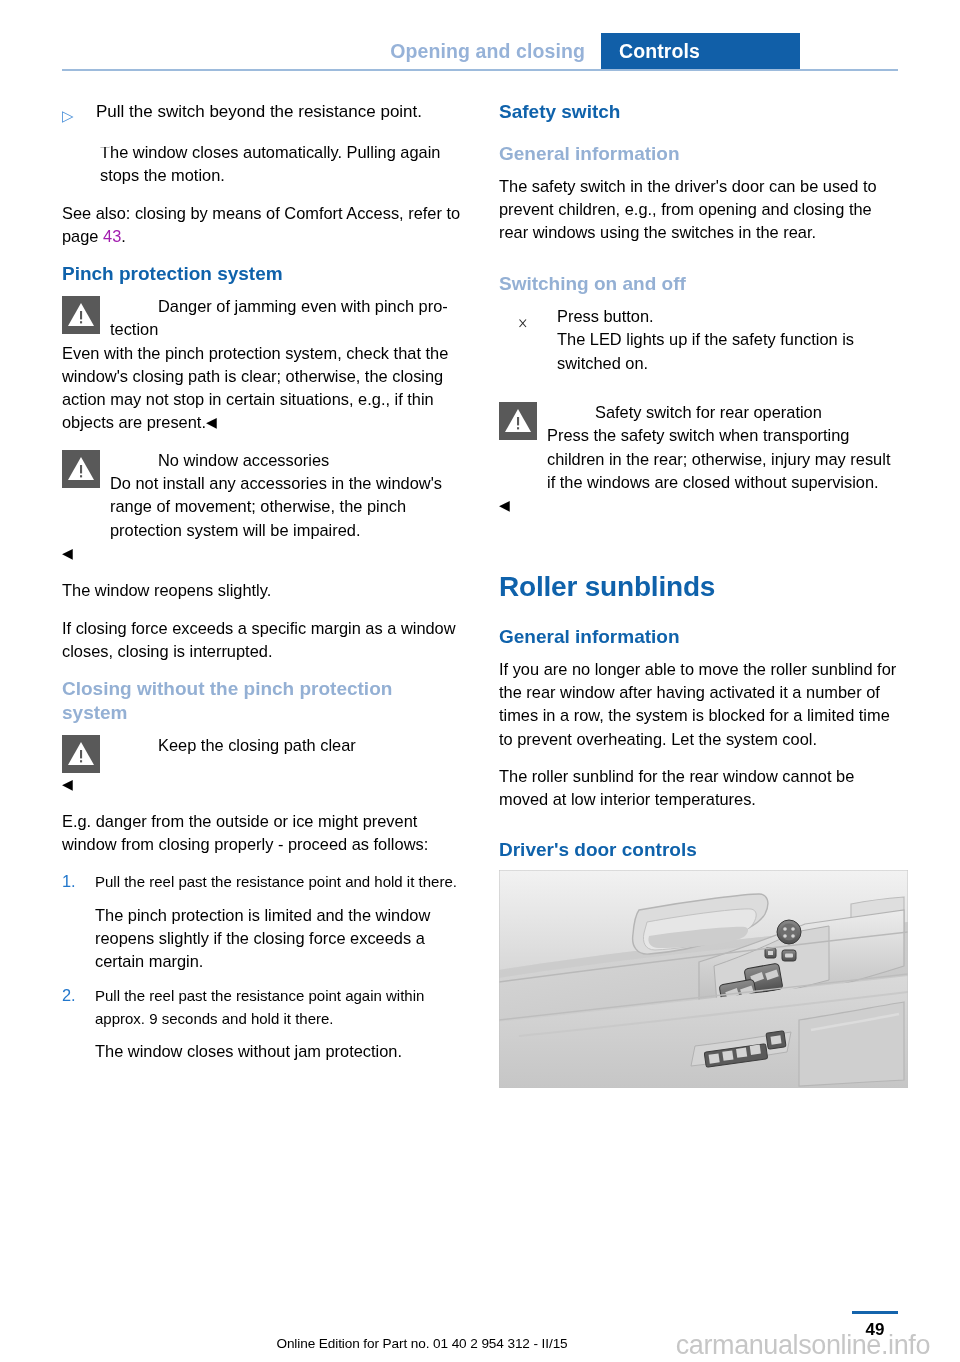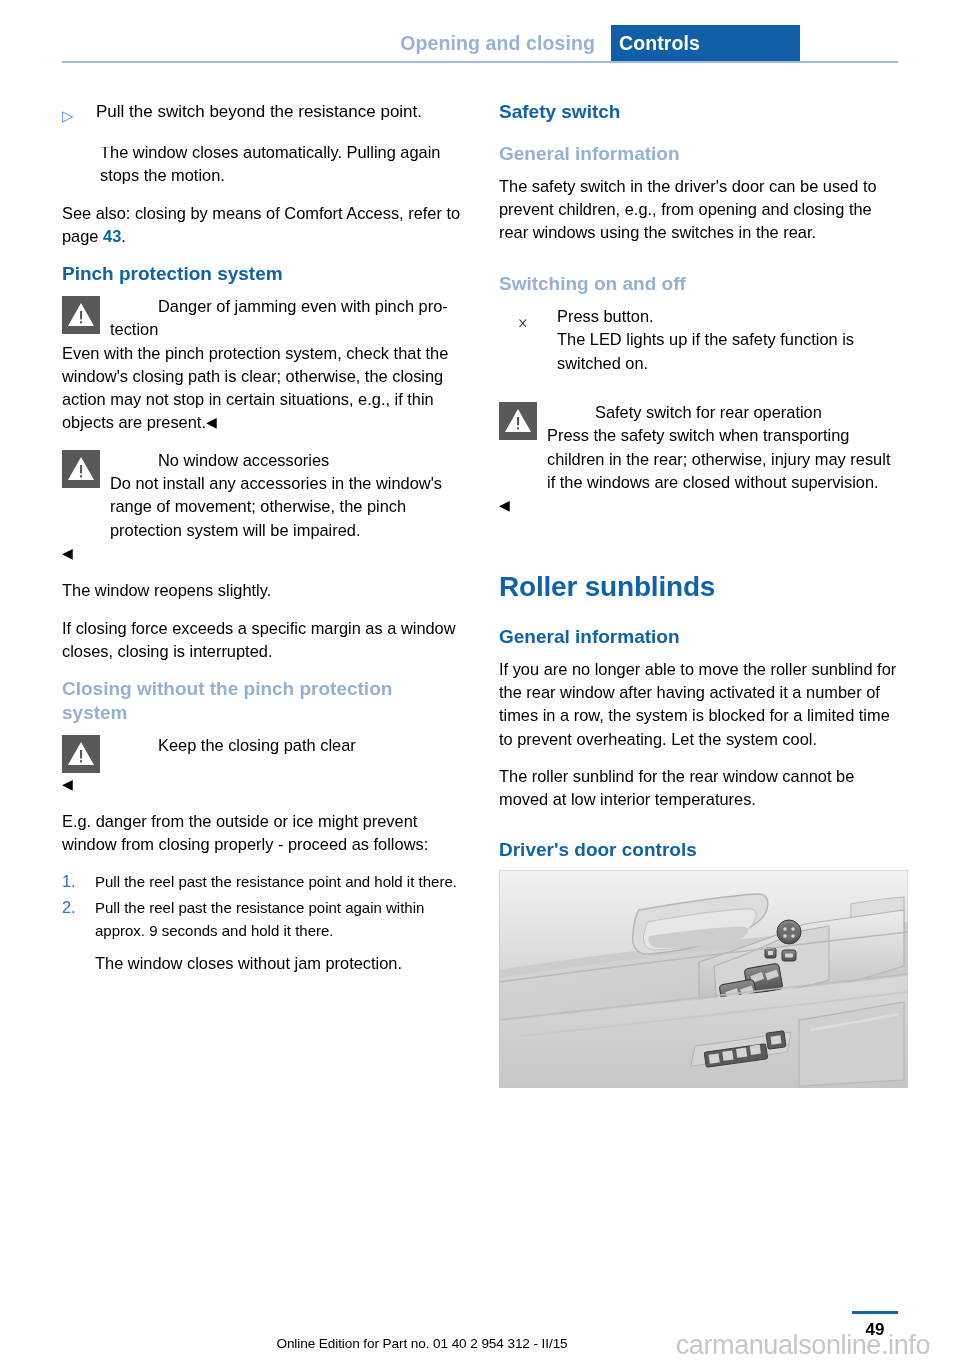--- a/index.html
+++ b/index.html
@@ -12,21 +12,21 @@
     height: 1362px;
     position: relative;
     font-family: "Liberation Sans", sans-serif;
     color: #000000;
     overflow: hidden;
   }
 
   
   .header {
     position: absolute;
-    top: 0; left: 0;
+    top: 8px; left: 0;
     width: 800px;
     height: 62px;
   }
   .header-tabs {
     position: absolute;
     right: 0; top: 25px;
     display: flex;
     align-items: stretch;
     height: 36px;
   }
@@ -38,21 +38,21 @@
     display: flex;
     align-items: center;
     background: #ffffff;
     letter-spacing: 0.1px;
   }
   .tab-chapter {
     background: #115fa8;
     color: #ffffff;
     font-size: 19.5px;
     font-weight: bold;
-    padding: 0 100px 0 8px;
+    padding: 0 100px 0 18px;
     display: flex;
     align-items: center;
     letter-spacing: 0.1px;
   }
   .header-rule {
     position: absolute;
     left: 62px;
     top: 61px;
     width: 836px;
     height: 2px;
@@ -94,21 +94,21 @@
     color: #94b0d4;
     margin: 0 0 9px 0;
     line-height: 1.25;
   }
   p.para {
     font-size: 16.4px;
     line-height: 23.3px;
     margin: 0 0 14px 0;
     color: #000;
   }
-  .pagelink { color: #0369a1; font-weight: bold; }
+  .pagelink { color: #a21caf; }
 
   
   .bullet-row {
     display: flex;
     margin: 0 0 10px 0;
   }
   .bullet-marker {
     width: 24px;
     flex: 0 0 24px;
     color: #4a90d9;
@@ -341,20 +341,21 @@
       <div class="warn-clear"></div>
       <span class="tri-end">◀</span>
     </div>
 
     <p class="para">E.g. danger from the outside or ice might prevent window from closing properly - proceed as follows:</p>
 
     <div class="num-row">
       <div class="num-marker">1.</div>
       <div class="num-body">Pull the reel past the resistance point and hold it there.</div>
     </div>
+    <div class="num-sub">The pinch protection is limited and the window reopens slightly if the closing force exceeds a certain margin.</div>
 
     <div class="num-row">
       <div class="num-marker">2.</div>
       <div class="num-body">Pull the reel past the resistance point again within approx. 9 seconds and hold it there.</div>
     </div>
     <div class="num-sub">The window closes without jam protection.</div>
   </div>
 
   <div class="col">
 

